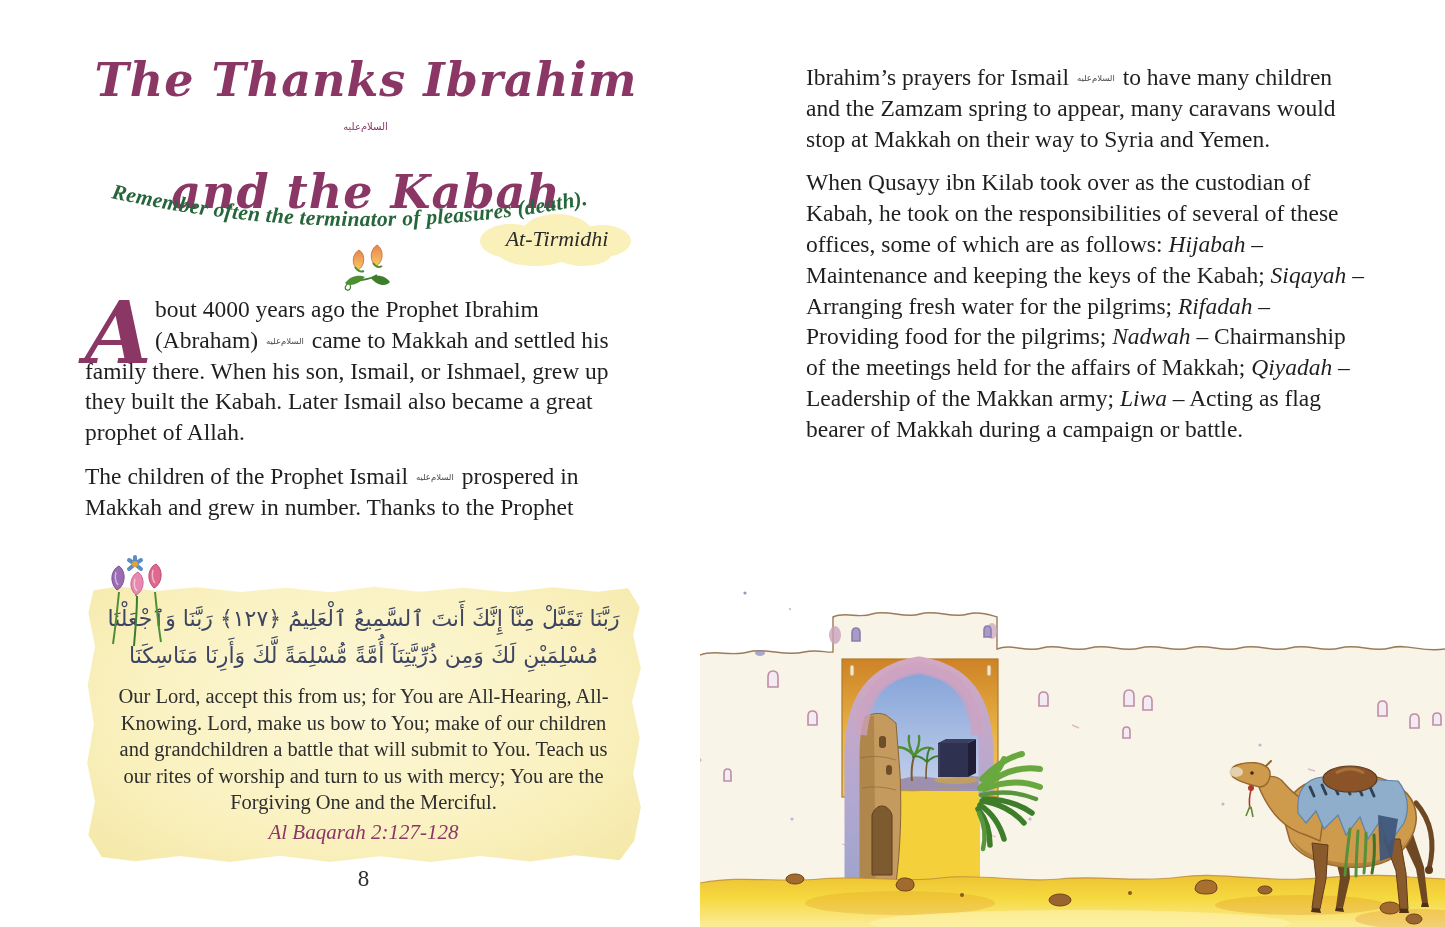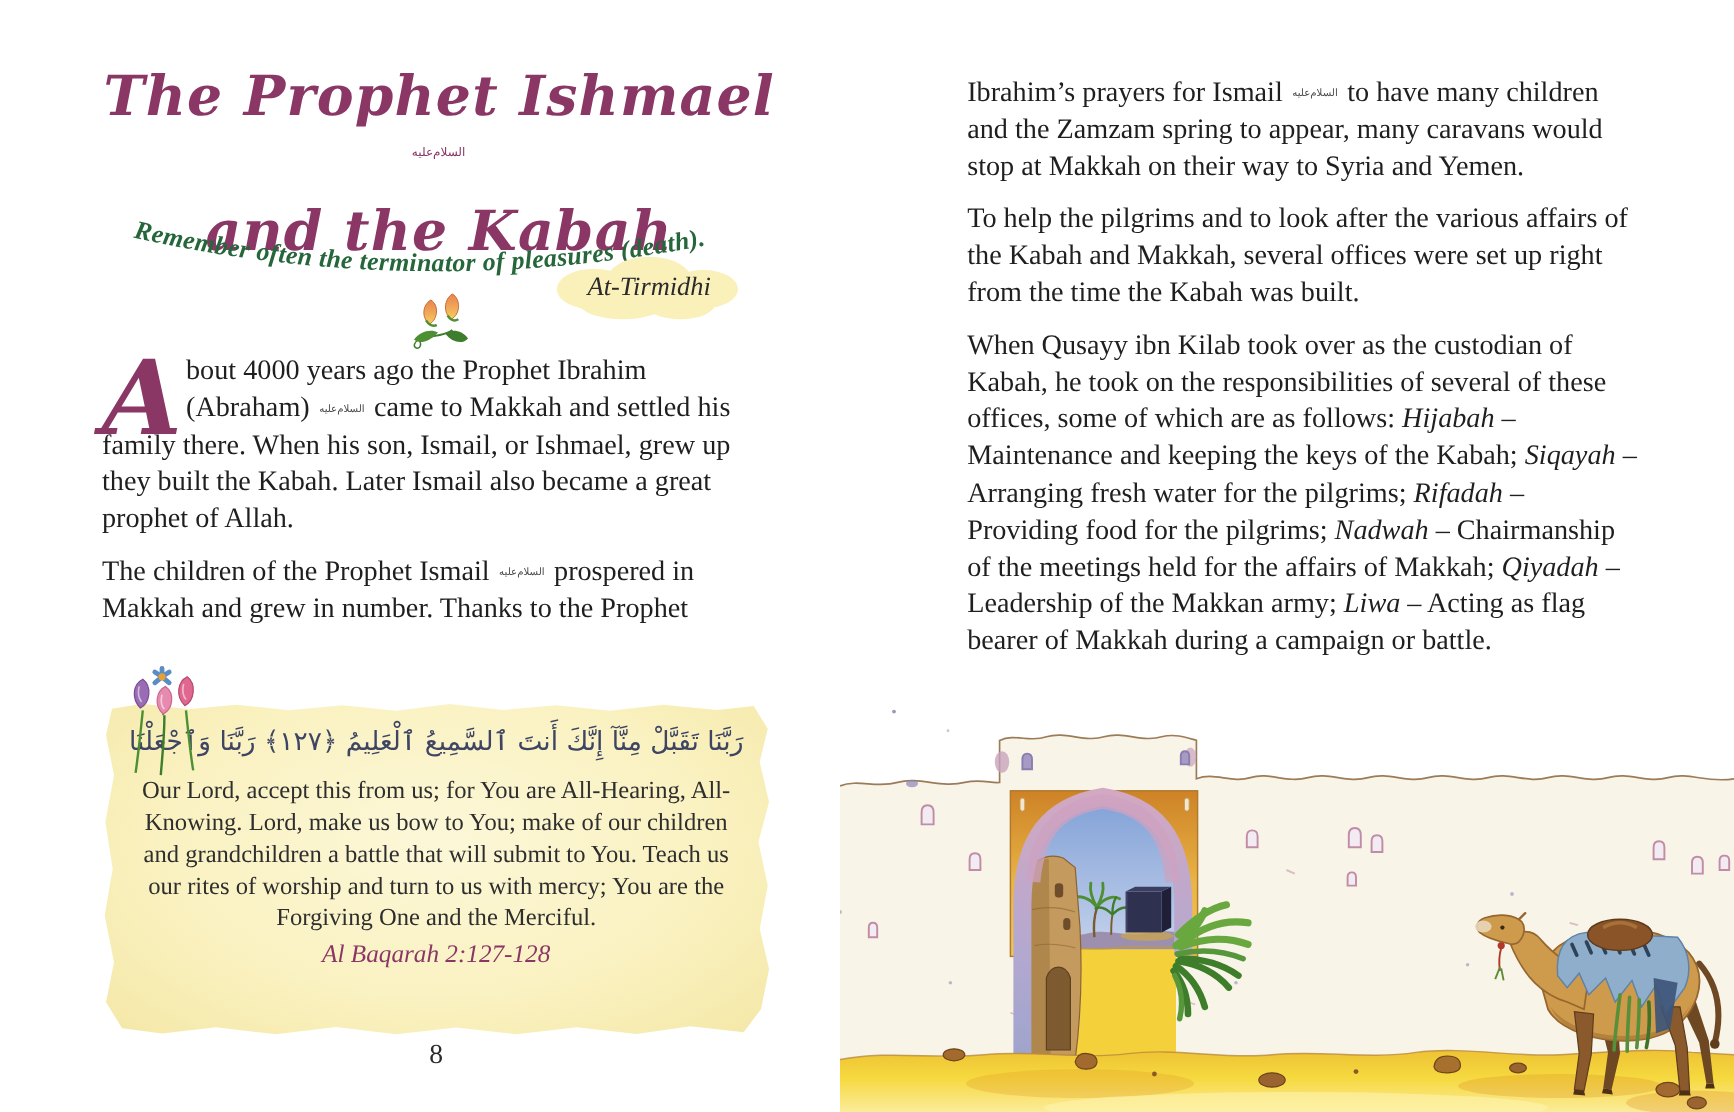--- a/index.html
+++ b/index.html
@@ -23,21 +23,21 @@
     font-family:"DejaVu Sans",sans-serif;font-style:normal;font-weight:400;
     font-size:8.5px;line-height:1.1;color:#4a4a4a;vertical-align:4px;
     margin:0 2px;
   }
   .hon-title{font-size:10px;color:#8B3766;vertical-align:22px;margin-left:1px;}
   .quote-arc{position:absolute;left:14px;top:168px;overflow:visible;}
   .quote-arc text{
     font-family:"Liberation Serif",serif;font-style:italic;font-weight:600;
     font-size:21.5px;fill:#26663B;letter-spacing:.3px;
   }
-  .cloud{position:absolute;left:372px;top:210px;width:168px;height:60px;}
+  .cloud{position:absolute;left:388px;top:210px;width:168px;height:60px;}
   .cloud svg{position:absolute;left:0;top:0;}
   .cloud-label{
     position:absolute;left:0;right:0;top:16px;text-align:center;
     font-style:italic;font-size:22px;color:#2b2b2b;
   }
   .rosebud{position:absolute;left:256px;top:237px;}
   .body-text{position:absolute;left:0;top:294px;width:562px;
     font-size:23.5px;line-height:30.8px;}
   .body-text p{margin:0;}
   .body-text .p2{margin-top:13px;}
@@ -77,21 +77,21 @@
   .illustration{position:absolute;left:700px;top:573px;width:745px;height:354px;}
 </style>
 </head>
 <body>
 
 <div>
 
   <div class="page left-page">
 
     <h1 class="title">
-      <span class="t-line"><span>The Prophet Ishmael</span><span class="hon hon-title">
+      <span class="t-line"><span>The Thanks Ibrahim</span><span class="hon hon-title">
             <span>عليه</span>
             <span>السلام</span>
           </span></span>
       <span class="t-line">and the Kabah</span>
     </h1>
 
     <svg class="quote-arc" width="545" height="100" viewBox="0 0 545 100" xmlns="http://www.w3.org/2000/svg" xmlns:xlink="http://www.w3.org/1999/xlink">
       <path id="arcP" d="M12,30 Q272,88 538,26" fill="none"></path>
       <text><textPath href="#arcP" xlink:href="#arcP">Remember often the terminator of pleasures (death).</textPath></text>
     </svg>
@@ -133,20 +133,21 @@
             </span> came to Makkah and settled his family there. When his son, Ismail, or Ishmael, grew up they built the Kabah. Later Ismail also became a great prophet of Allah.</span></p>
       <p class="p2">The children of the Prophet Ismail <span class="hon">
             <span>عليه</span>
             <span>السلام</span>
           </span> prospered in Makkah and grew in number. Thanks to the Prophet</p>
     </div>
 
     <div class="verse-panel">
       <div class="arabic">
         <div>رَبَّنَا تَقَبَّلْ مِنَّآ إِنَّكَ أَنتَ ٱلسَّمِيعُ ٱلْعَلِيمُ ﴿١٢٧﴾ رَبَّنَا وَٱجْعَلْنَا</div>
+        <div>مُسْلِمَيْنِ لَكَ وَمِن ذُرِّيَّتِنَآ أُمَّةً مُّسْلِمَةً لَّكَ وَأَرِنَا مَنَاسِكَنَا</div>
       </div>
       <div class="translation">Our Lord, accept this from us; for You are All-Hearing, All-Knowing. Lord, make us bow to You; make of our children and grandchildren a battle that will submit to You. Teach us our rites of worship and turn to us with mercy; You are the Forgiving One and the Merciful.</div>
       <div class="citation">Al Baqarah 2:127-128</div>
     </div>
 
     <svg class="tulips" width="92" height="100" viewBox="0 0 92 100">
       <path d="M28,42 C26,62 24,80 22,94" stroke="#4E8F34" stroke-width="2" fill="none"></path>
       <path d="M46,46 C46,66 44,82 43,96" stroke="#3E7D2C" stroke-width="2" fill="none"></path>
       <path d="M64,42 C66,62 68,80 70,92" stroke="#4E8F34" stroke-width="2" fill="none"></path>
       <path d="M44,26 C44,34 45,40 45,46" stroke="#4E8F34" stroke-width="1.6" fill="none"></path>
@@ -167,21 +168,20 @@
     </svg>
 
     <div class="page-number">8</div>
   </div>
 
   <div class="page right-page">
     <p>Ibrahim’s prayers for Ismail <span class="hon">
           <span>عليه</span>
           <span>السلام</span>
         </span> to have many children and the Zamzam spring to appear, many caravans would stop at Makkah on their way to Syria and Yemen.</p>
-    <p>To help the pilgrims and to look after the various affairs of the Kabah and Makkah, several offices were set up right from the time the Kabah was built.</p>
     <p>When Qusayy ibn Kilab took over as the custodian of Kabah, he took on the responsibilities of several of these offices, some of which are as follows: <i>Hijabah</i> – Maintenance and keeping the keys of the Kabah; <i>Siqayah</i> – Arranging fresh water for the pilgrims; <i>Rifadah</i> – Providing food for the pilgrims; <i>Nadwah</i> – Chairmanship of the meetings held for the affairs of Makkah; <i>Qiyadah</i> – Leadership of the Makkan army; <i>Liwa</i> – Acting as flag bearer of Makkah during a campaign or battle.</p>
   </div>
 
   <div class="illustration">
     <svg width="745" height="354" viewBox="0 0 745 354" xmlns="http://www.w3.org/2000/svg">
       <defs>
         <linearGradient id="gGrad" x1="0" y1="0" x2="0" y2="1">
           <stop offset="0" stop-color="#CE8226"></stop>
             <stop offset=".55" stop-color="#E8B445"></stop>
             <stop offset="1" stop-color="#F0C656"></stop>

